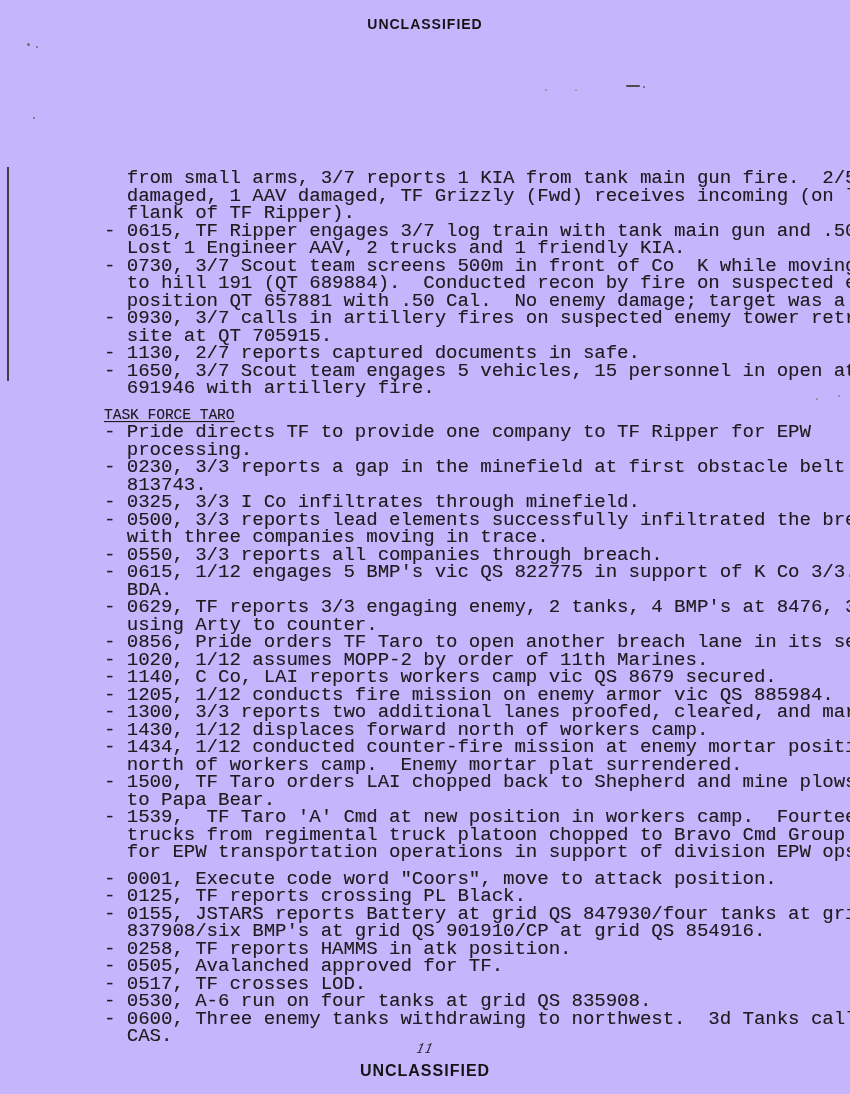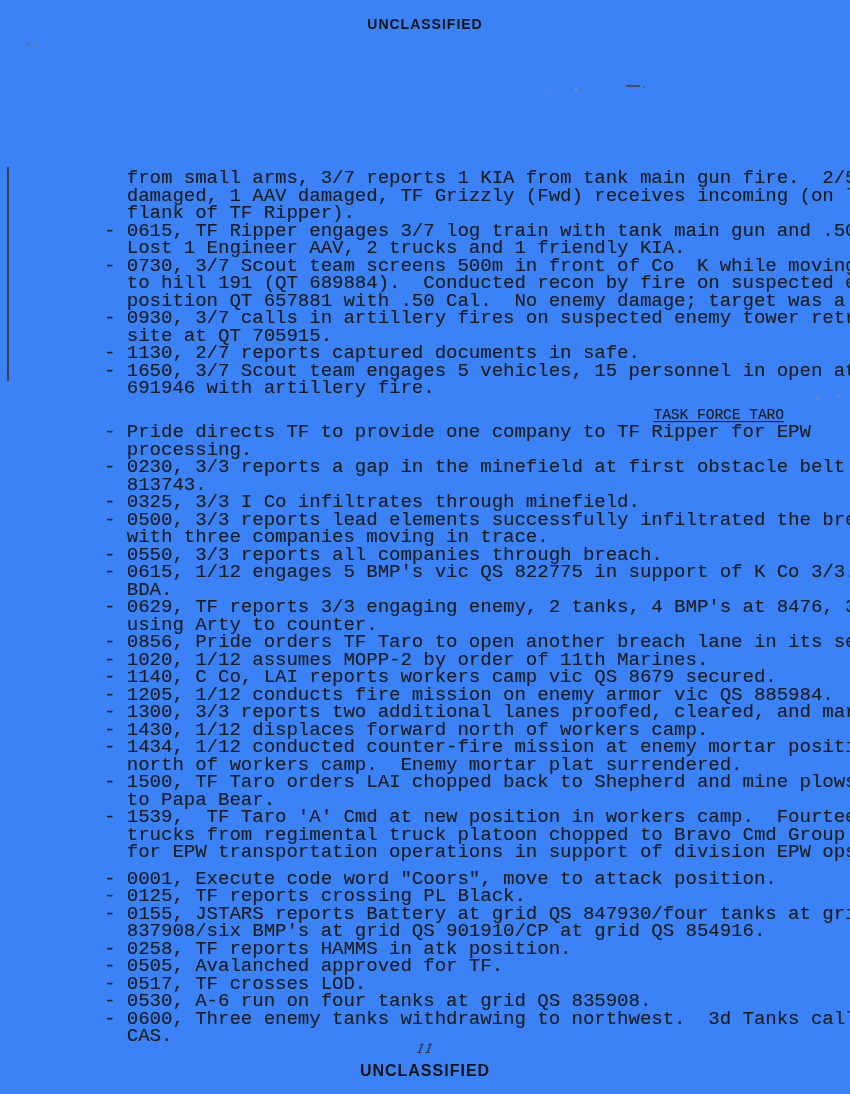--- a/index.html
+++ b/index.html
@@ -4,21 +4,21 @@
 <style>
   html, body {
     margin: 0;
     padding: 0;
     background: #ffffff;
   }
   .page {
     position: relative;
     width: 850px;
     height: 1094px;
-    background: #3b82f6;
+    background: #c4b5fd;
     overflow: hidden;
     font-family: "Liberation Mono", "DejaVu Sans Mono", monospace;
     color: #1d1d1d;
   }
   .classification {
     position: absolute;
     left: 0;
     right: 0;
     text-align: center;
     font-family: "Liberation Sans", sans-serif;
@@ -65,21 +65,20 @@
     margin-top: 9px;
   }
   .section-heading {
     font-family: "Liberation Mono", "DejaVu Sans Mono", monospace;
     font-size: 14.5px;
     line-height: 17.5px;
     text-decoration: underline;
     text-underline-offset: 2px;
     color: #1d1d1d;
     text-shadow: 0.25px 0.3px 0 rgba(25, 25, 25, 0.38);
-    text-align: right;
   }
   
   .artifact {
     position: absolute;
     background: #5a5a5a;
   }
   .artifact.vline {
     left: 7px;
     top: 167px;
     width: 2px;

